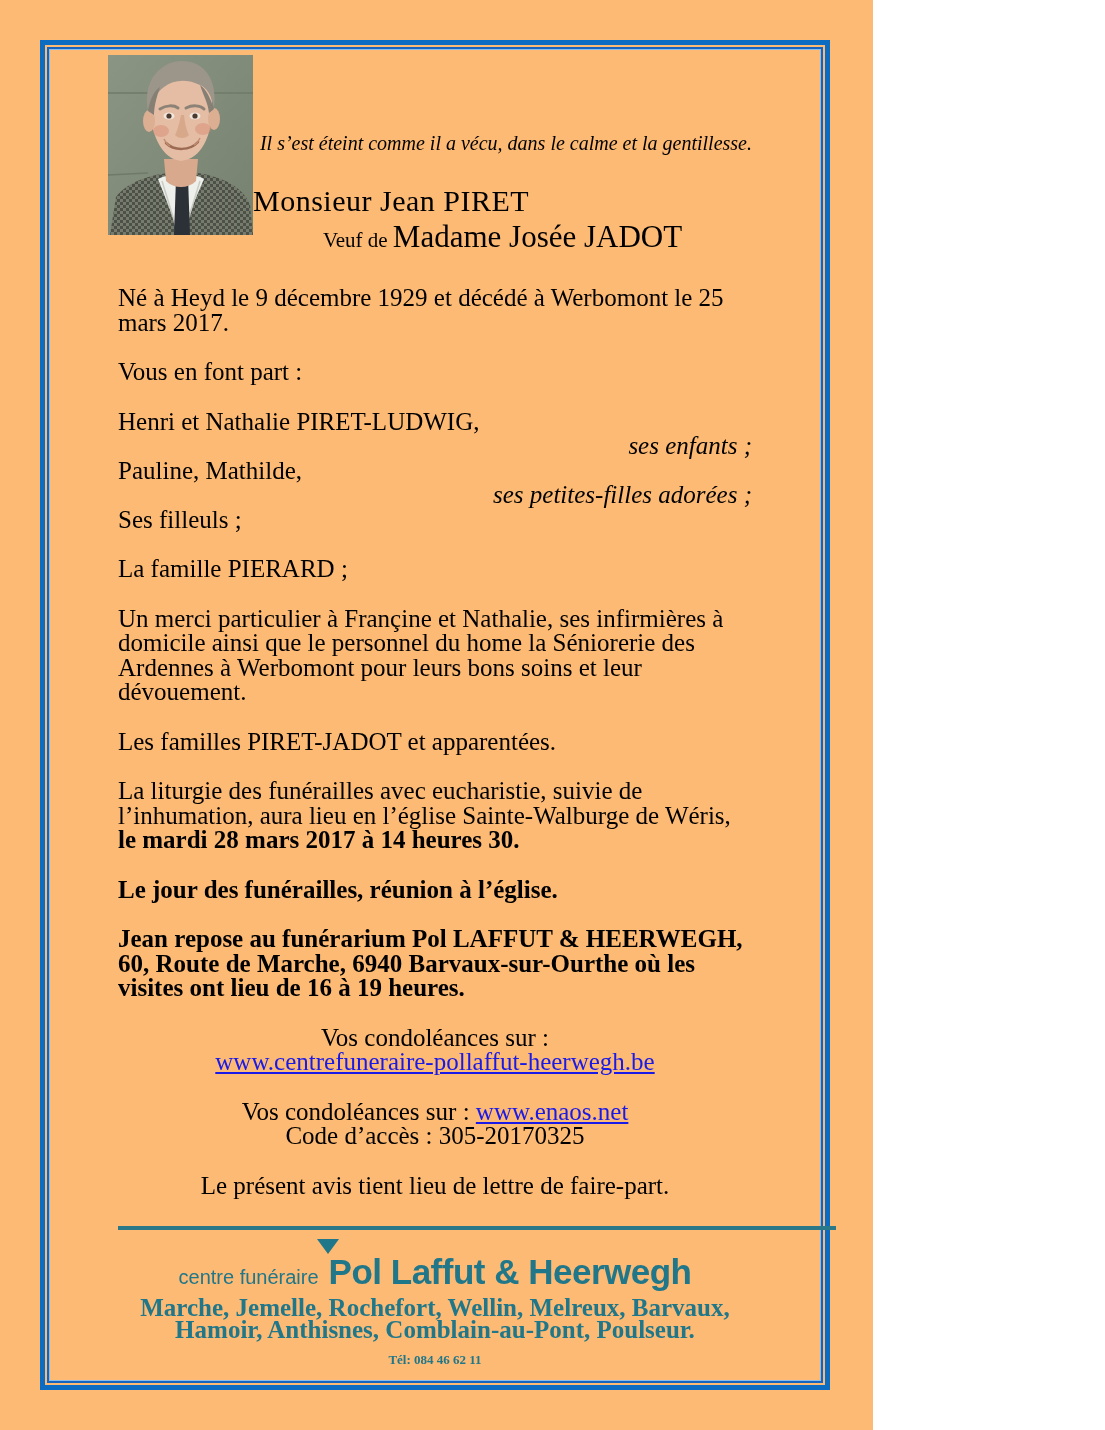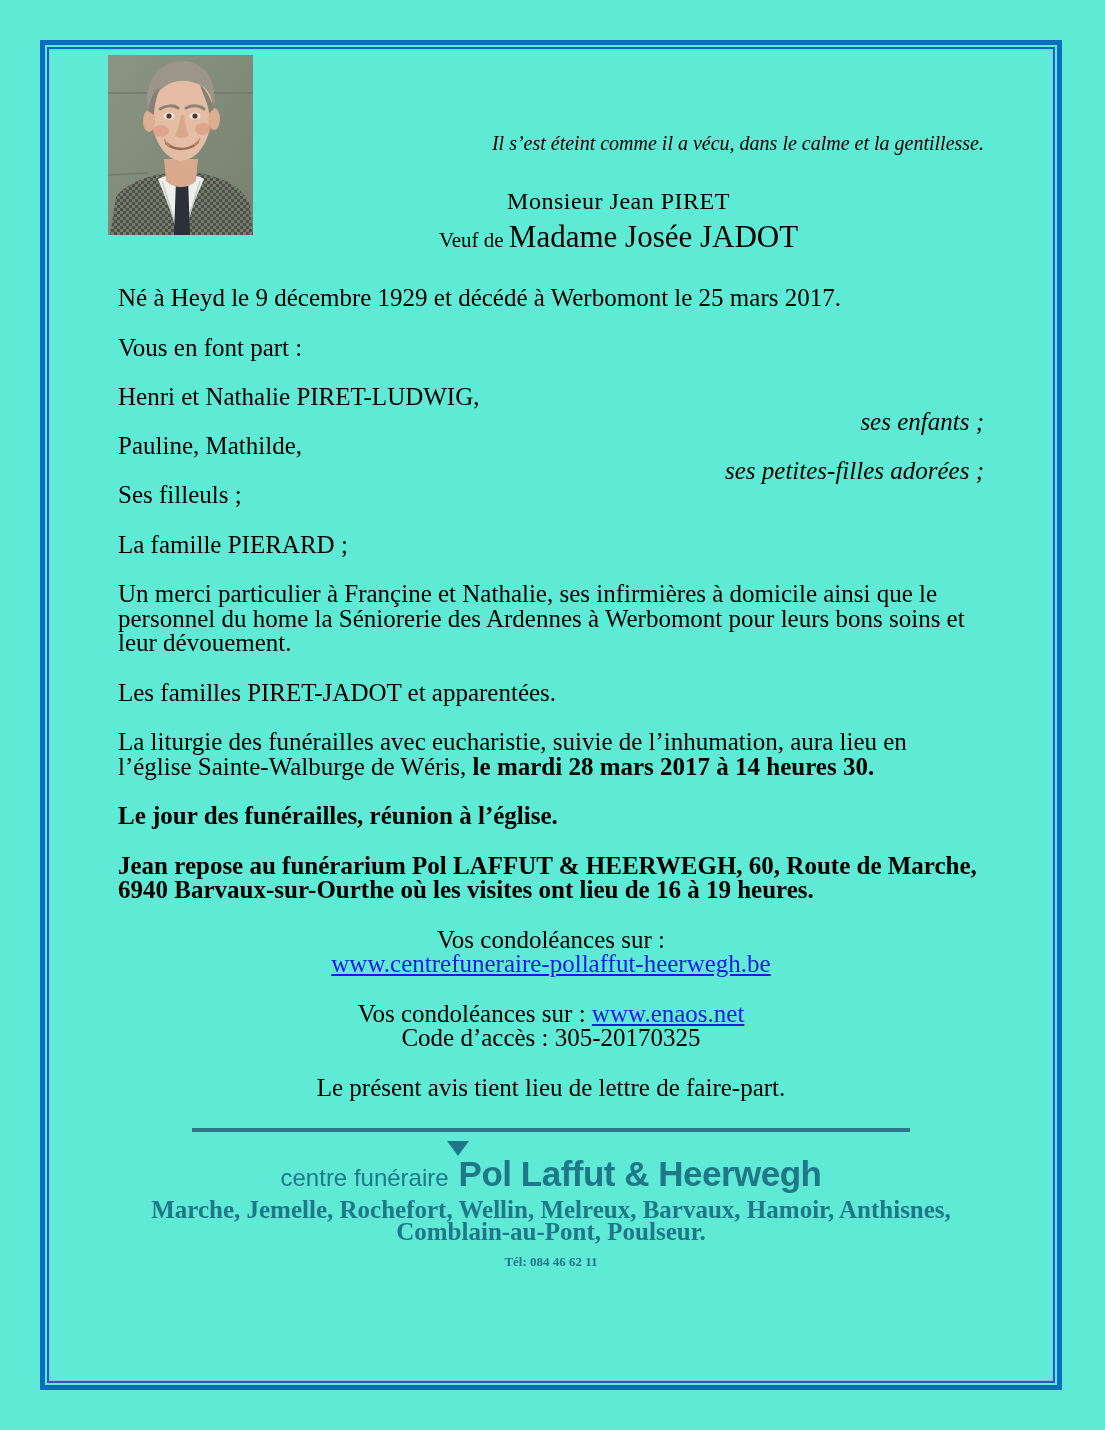--- a/index.html
+++ b/index.html
@@ -1,19 +1,19 @@
 <!DOCTYPE html>
 <html><head>
 <meta charset="utf-8">
 <style>
   html,body{margin:0;padding:0;background:#ffffff;}
   .page{
     position:relative;
-    width:1105px;height:1430px;
-    background:#5eead4;
+    width:873px;height:1430px;
+    background:#fdba74;
     font-family:"Liberation Serif", serif;
     color:#000000;
     overflow:hidden;
     text-decoration:underline;
   }
   .frame{
     position:absolute;
     left:40px;top:40px;right:43px;bottom:40px;
     border:5px solid #0c6cc2;
   }
@@ -32,22 +32,22 @@
   
   .header-row{display:flex;align-items:flex-start;}
   .photo-wrap{width:145px;height:180px;flex:0 0 auto;margin-left:-10px;}
   .photo-wrap svg{display:block;width:145px;height:180px;}
   .header-text{flex:1;padding-top:76px;}
   .quote{
     font-style:italic;font-size:20px;line-height:24px;
     text-align:right;margin:0;
   }
   .main-title{
-    font-size:24px;line-height:36px;font-weight:normal;
-    text-align:center;margin:28px 0 0 0;letter-spacing:0.5px;
+    font-size:30px;line-height:36px;font-weight:normal;
+    margin:28px 0 0 0;letter-spacing:0.5px;
   }
   .sub-title{
     text-align:center;margin:2px 0 0 0;line-height:32px;font-weight:normal;
   }
   .sub-title .big{font-size:21px;}
   .sub-title .small{font-size:31px;}
   
   .body-block{margin-top:28px;font-size:25px;line-height:24.5px;}
   .body-block p{margin:0 0 25px 0;}
   .body-block p.tight{margin:0;}
@@ -60,21 +60,21 @@
     height:4px;background:#2a7888;border:0;
     width:718px;margin:28px auto 0 auto;
   }
   .brand-row{
     display:flex;justify-content:center;align-items:baseline;
     margin-top:22px;
     font-family:"Liberation Sans", sans-serif;
     color:#207789;
     white-space:nowrap;
   }
-  .brand-small{font-size:24px;font-weight:normal;margin-right:10px;}
+  .brand-small{font-size:20px;font-weight:normal;margin-right:10px;}
   .brand-large{font-size:35px;font-weight:bold;position:relative;letter-spacing:-0.5px;}
   .brand-tri{
     position:absolute;left:-12px;top:-13px;
     width:0;height:0;
     border-left:11px solid transparent;
     border-right:11px solid transparent;
     border-top:15px solid #207789;
   }
   .cities{
     margin:5px 0 0 0;text-align:center;

